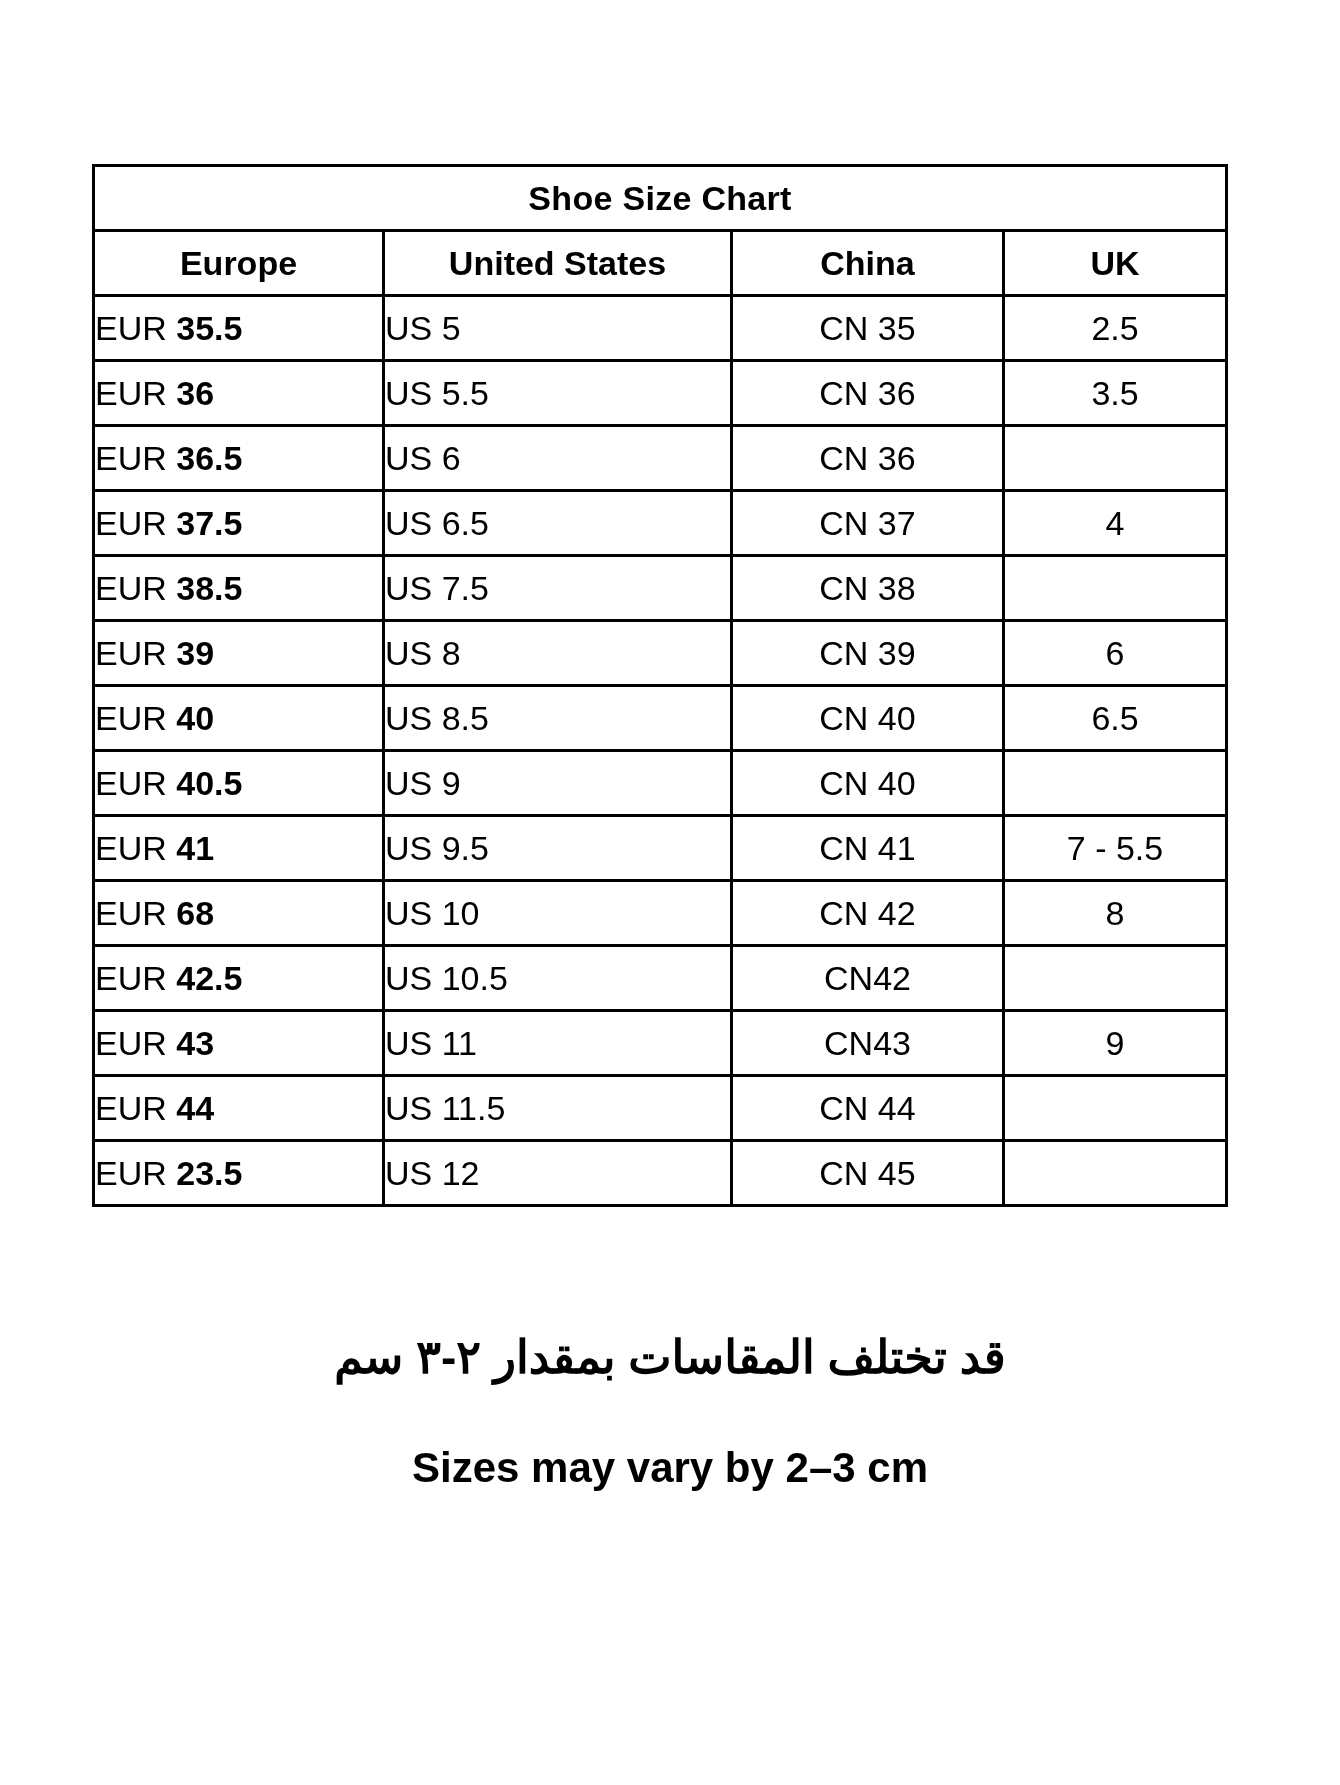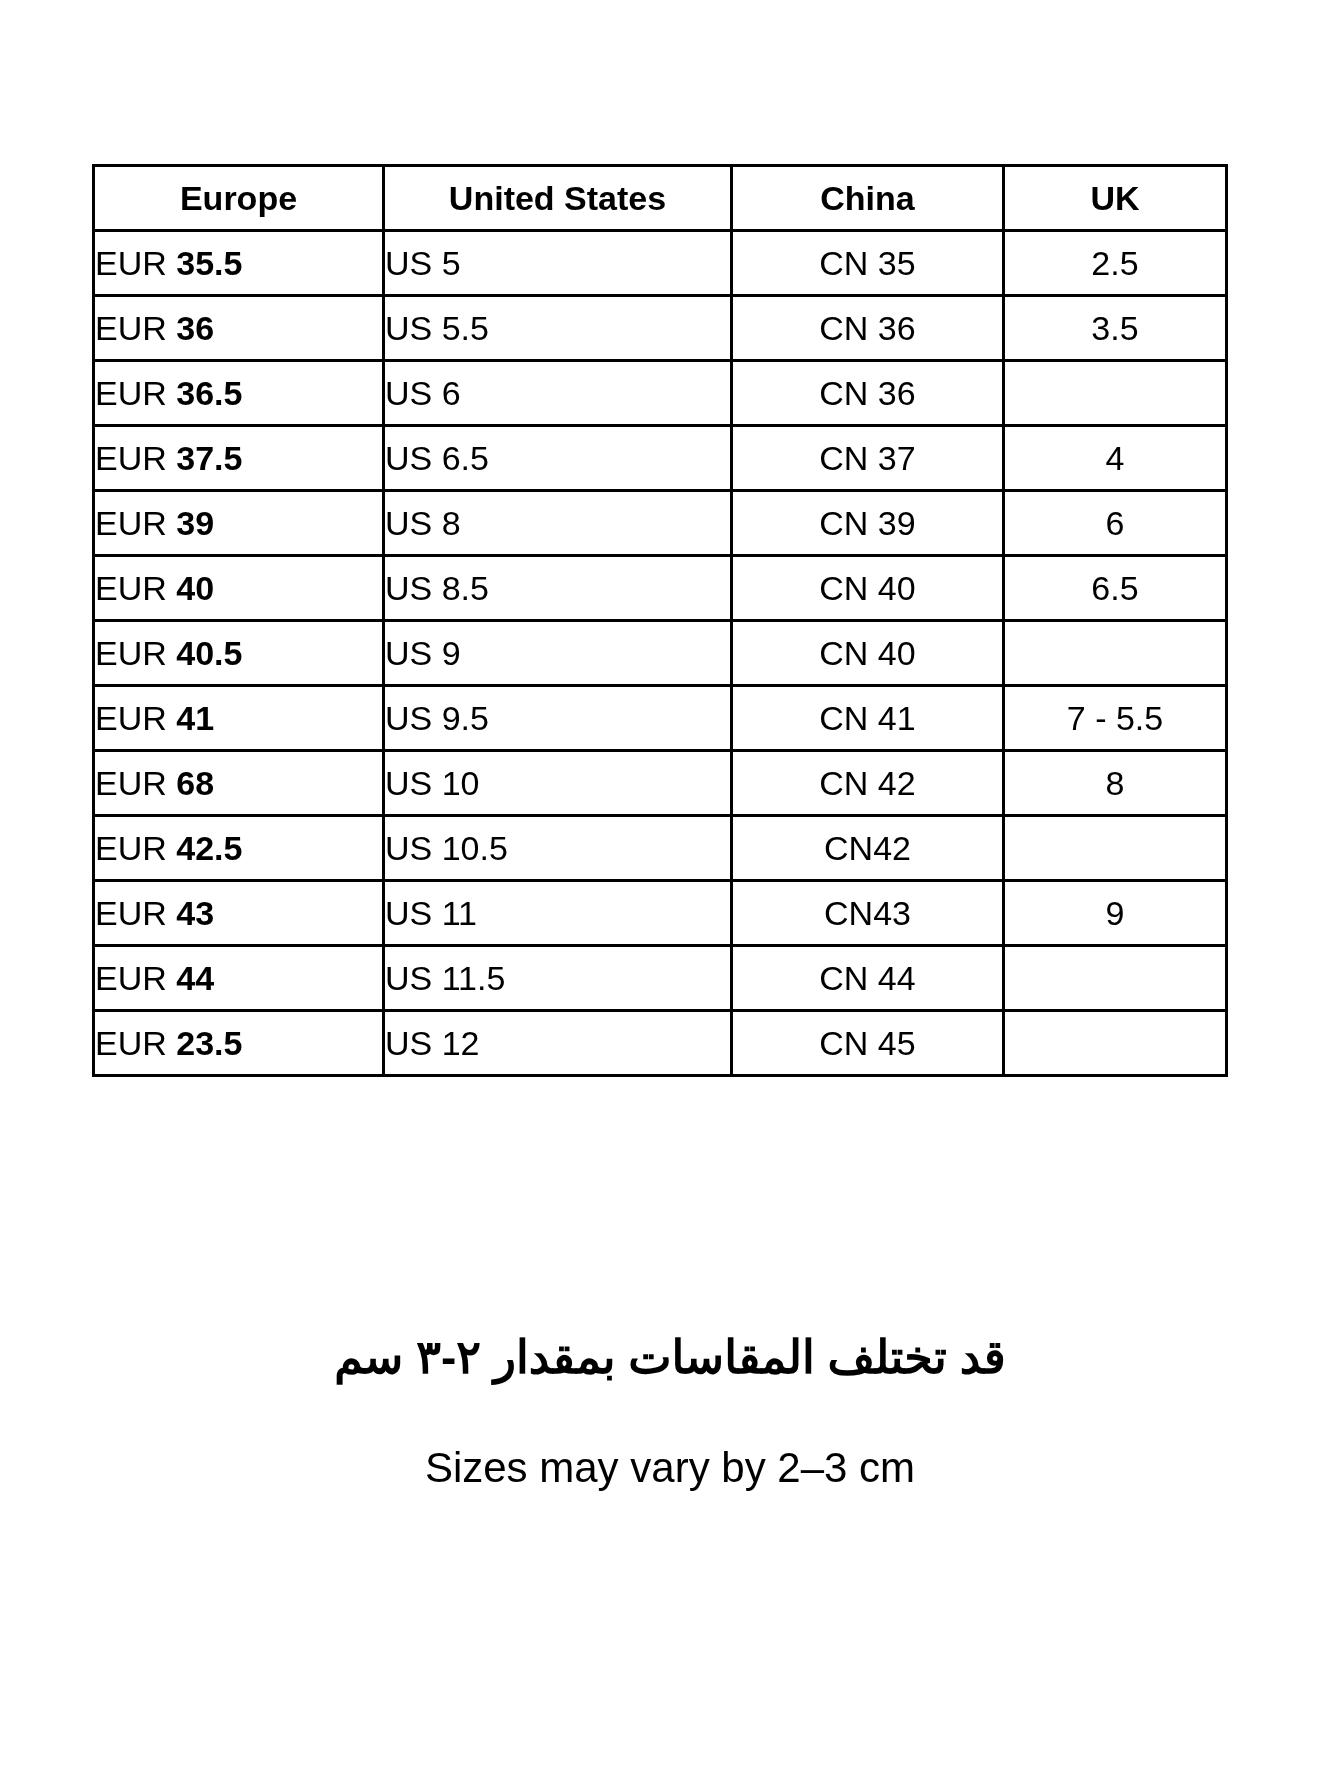--- a/index.html
+++ b/index.html
@@ -91,40 +91,43 @@
   .note-ar {
     direction: rtl;
     font-size: 46px;
     font-weight: bold;
     letter-spacing: 0px;
     margin: 0 0 58px 0;
     line-height: 1.2;
   }
   .note-en {
     font-size: 42px;
-    font-weight: normal;
+    font-weight: bold;
     margin: 0;
     line-height: 1.2;
   }
 </style>
 </head>
 <body>
 
 <div class="page">
 
   <div class="chart-wrap">
     <table class="size-chart">
       <colgroup>
         <col class="col-eur">
         <col class="col-us">
         <col class="col-cn">
         <col class="col-uk">
       </colgroup>
       <thead>
         <tr>
+          <td class="title-cell" colspan="4">Shoe Size Chart</td>
+        </tr>
+        <tr>
           <th class="head-cell">Europe</th>
           <th class="head-cell">United States</th>
           <th class="head-cell">China</th>
           <th class="head-cell">UK</th>
         </tr>
       </thead>
       <tbody>
           <tr>
             <td class="cell-left"><span class="lbl">EUR</span> <span class="val">35.5</span></td>
             <td class="cell-left">US 5</td>
@@ -143,20 +146,26 @@
             <td class="cell-center">CN 36</td>
             <td class="cell-center"></td>
           </tr>
           <tr>
             <td class="cell-left"><span class="lbl">EUR</span> <span class="val">37.5</span></td>
             <td class="cell-left">US 6.5</td>
             <td class="cell-center">CN 37</td>
             <td class="cell-center">4</td>
           </tr>
           <tr>
+            <td class="cell-left"><span class="lbl">EUR</span> <span class="val">38.5</span></td>
+            <td class="cell-left">US 7.5</td>
+            <td class="cell-center">CN 38</td>
+            <td class="cell-center"></td>
+          </tr>
+          <tr>
             <td class="cell-left"><span class="lbl">EUR</span> <span class="val">39</span></td>
             <td class="cell-left">US 8</td>
             <td class="cell-center">CN 39</td>
             <td class="cell-center">6</td>
           </tr>
           <tr>
             <td class="cell-left"><span class="lbl">EUR</span> <span class="val">40</span></td>
             <td class="cell-left">US 8.5</td>
             <td class="cell-center">CN 40</td>
             <td class="cell-center">6.5</td>

